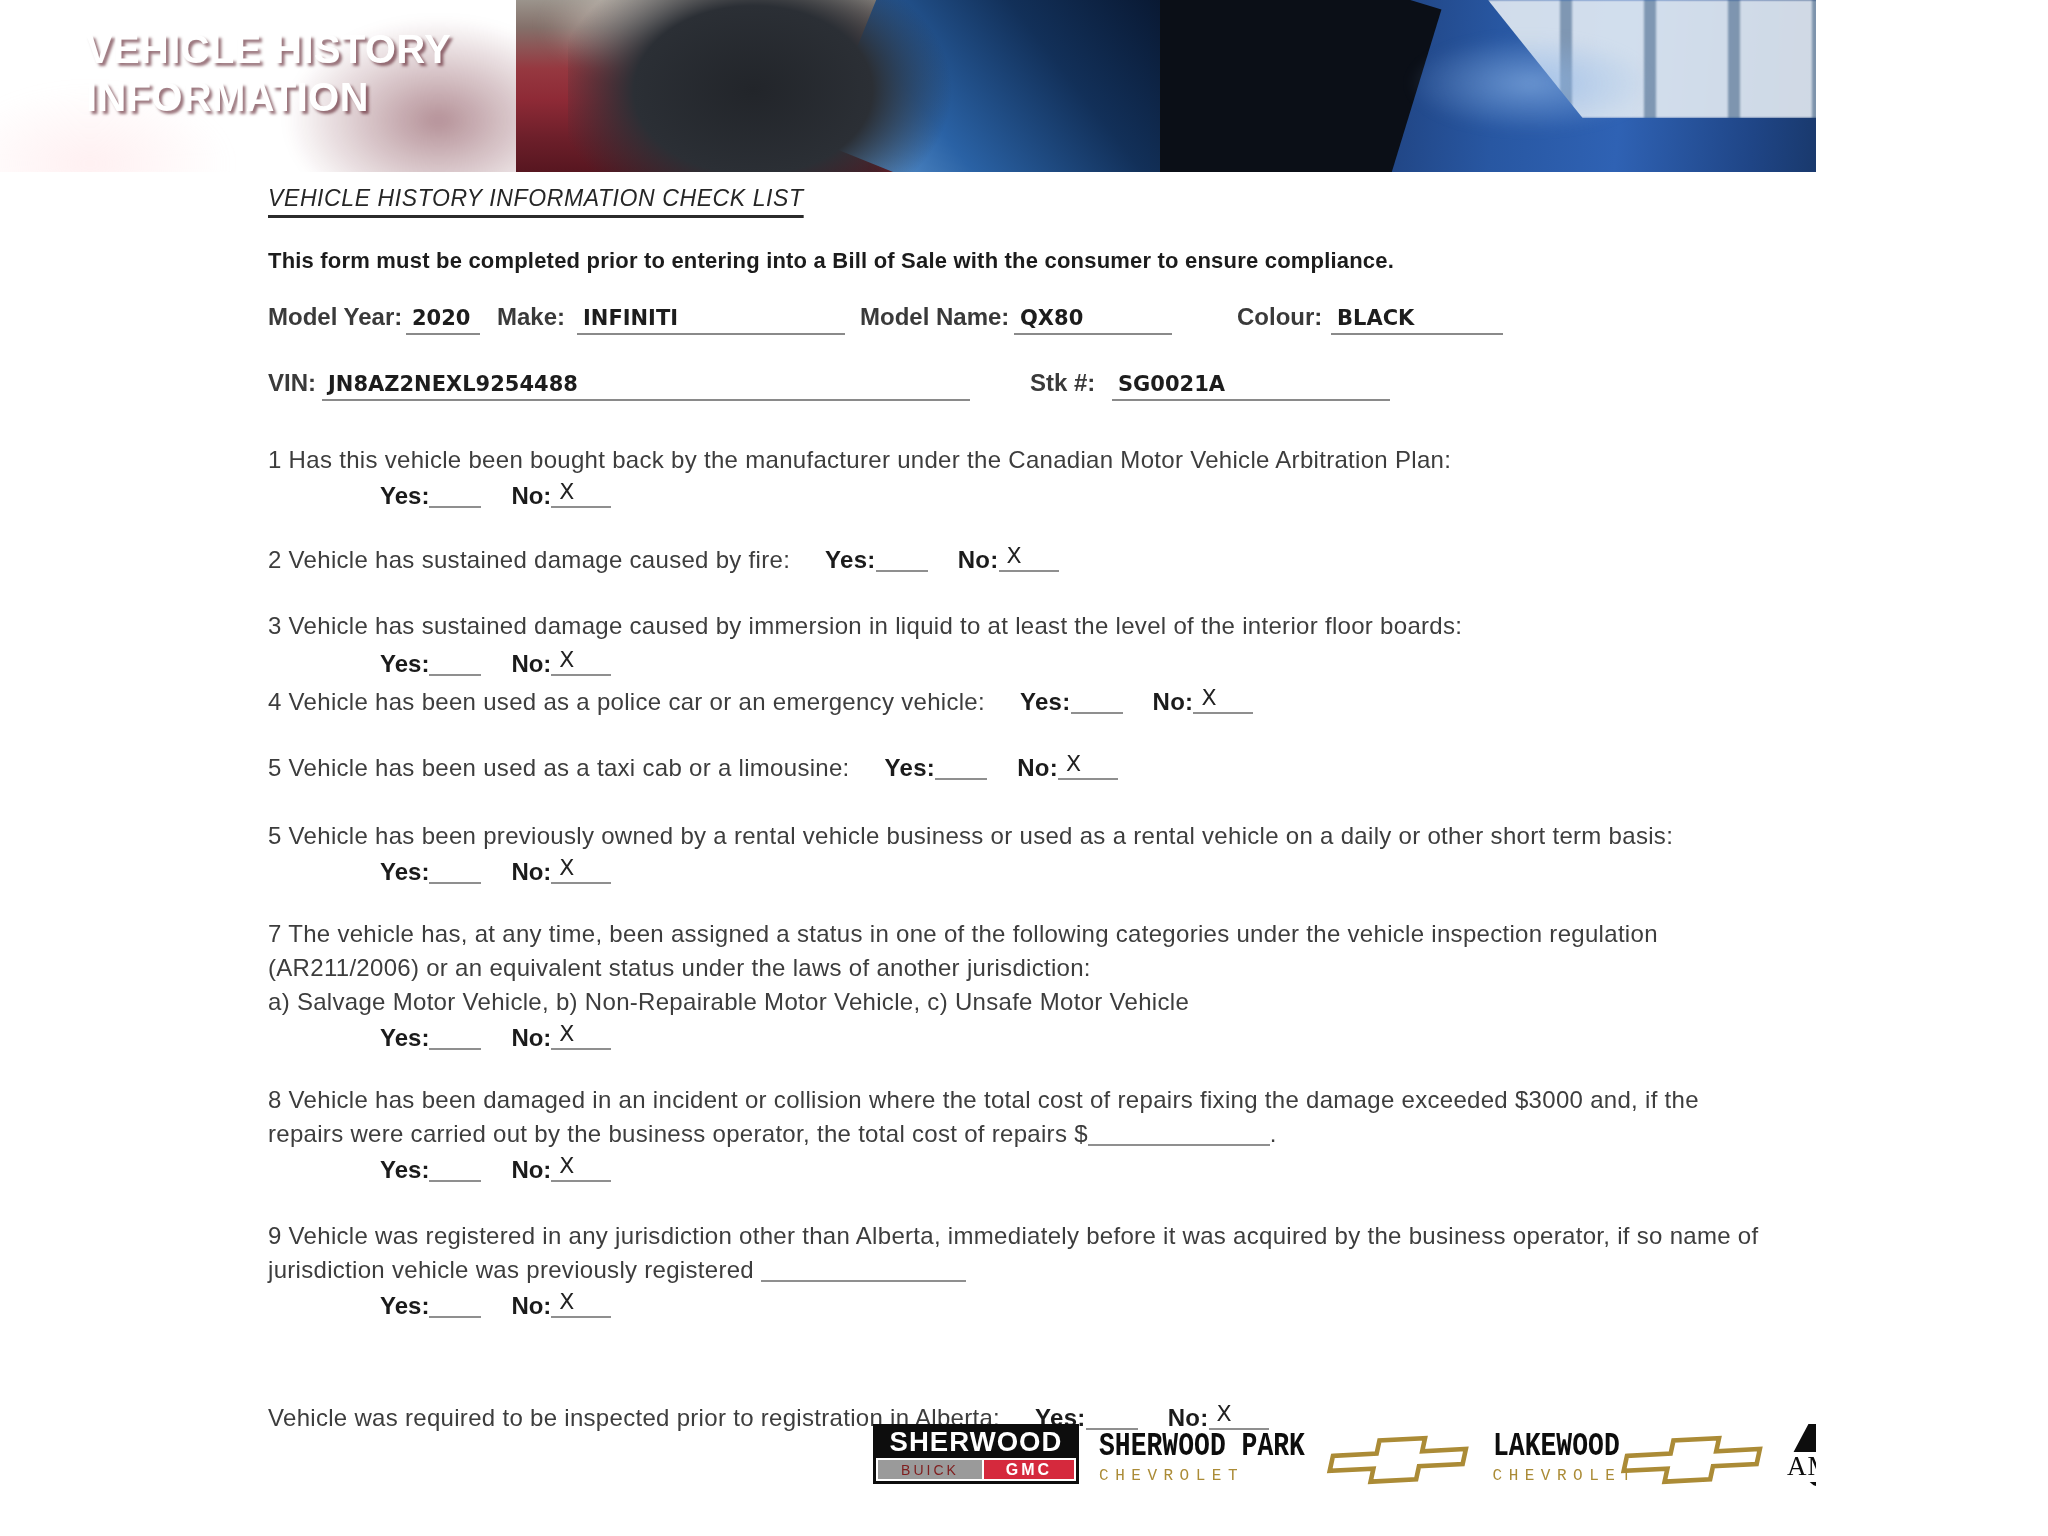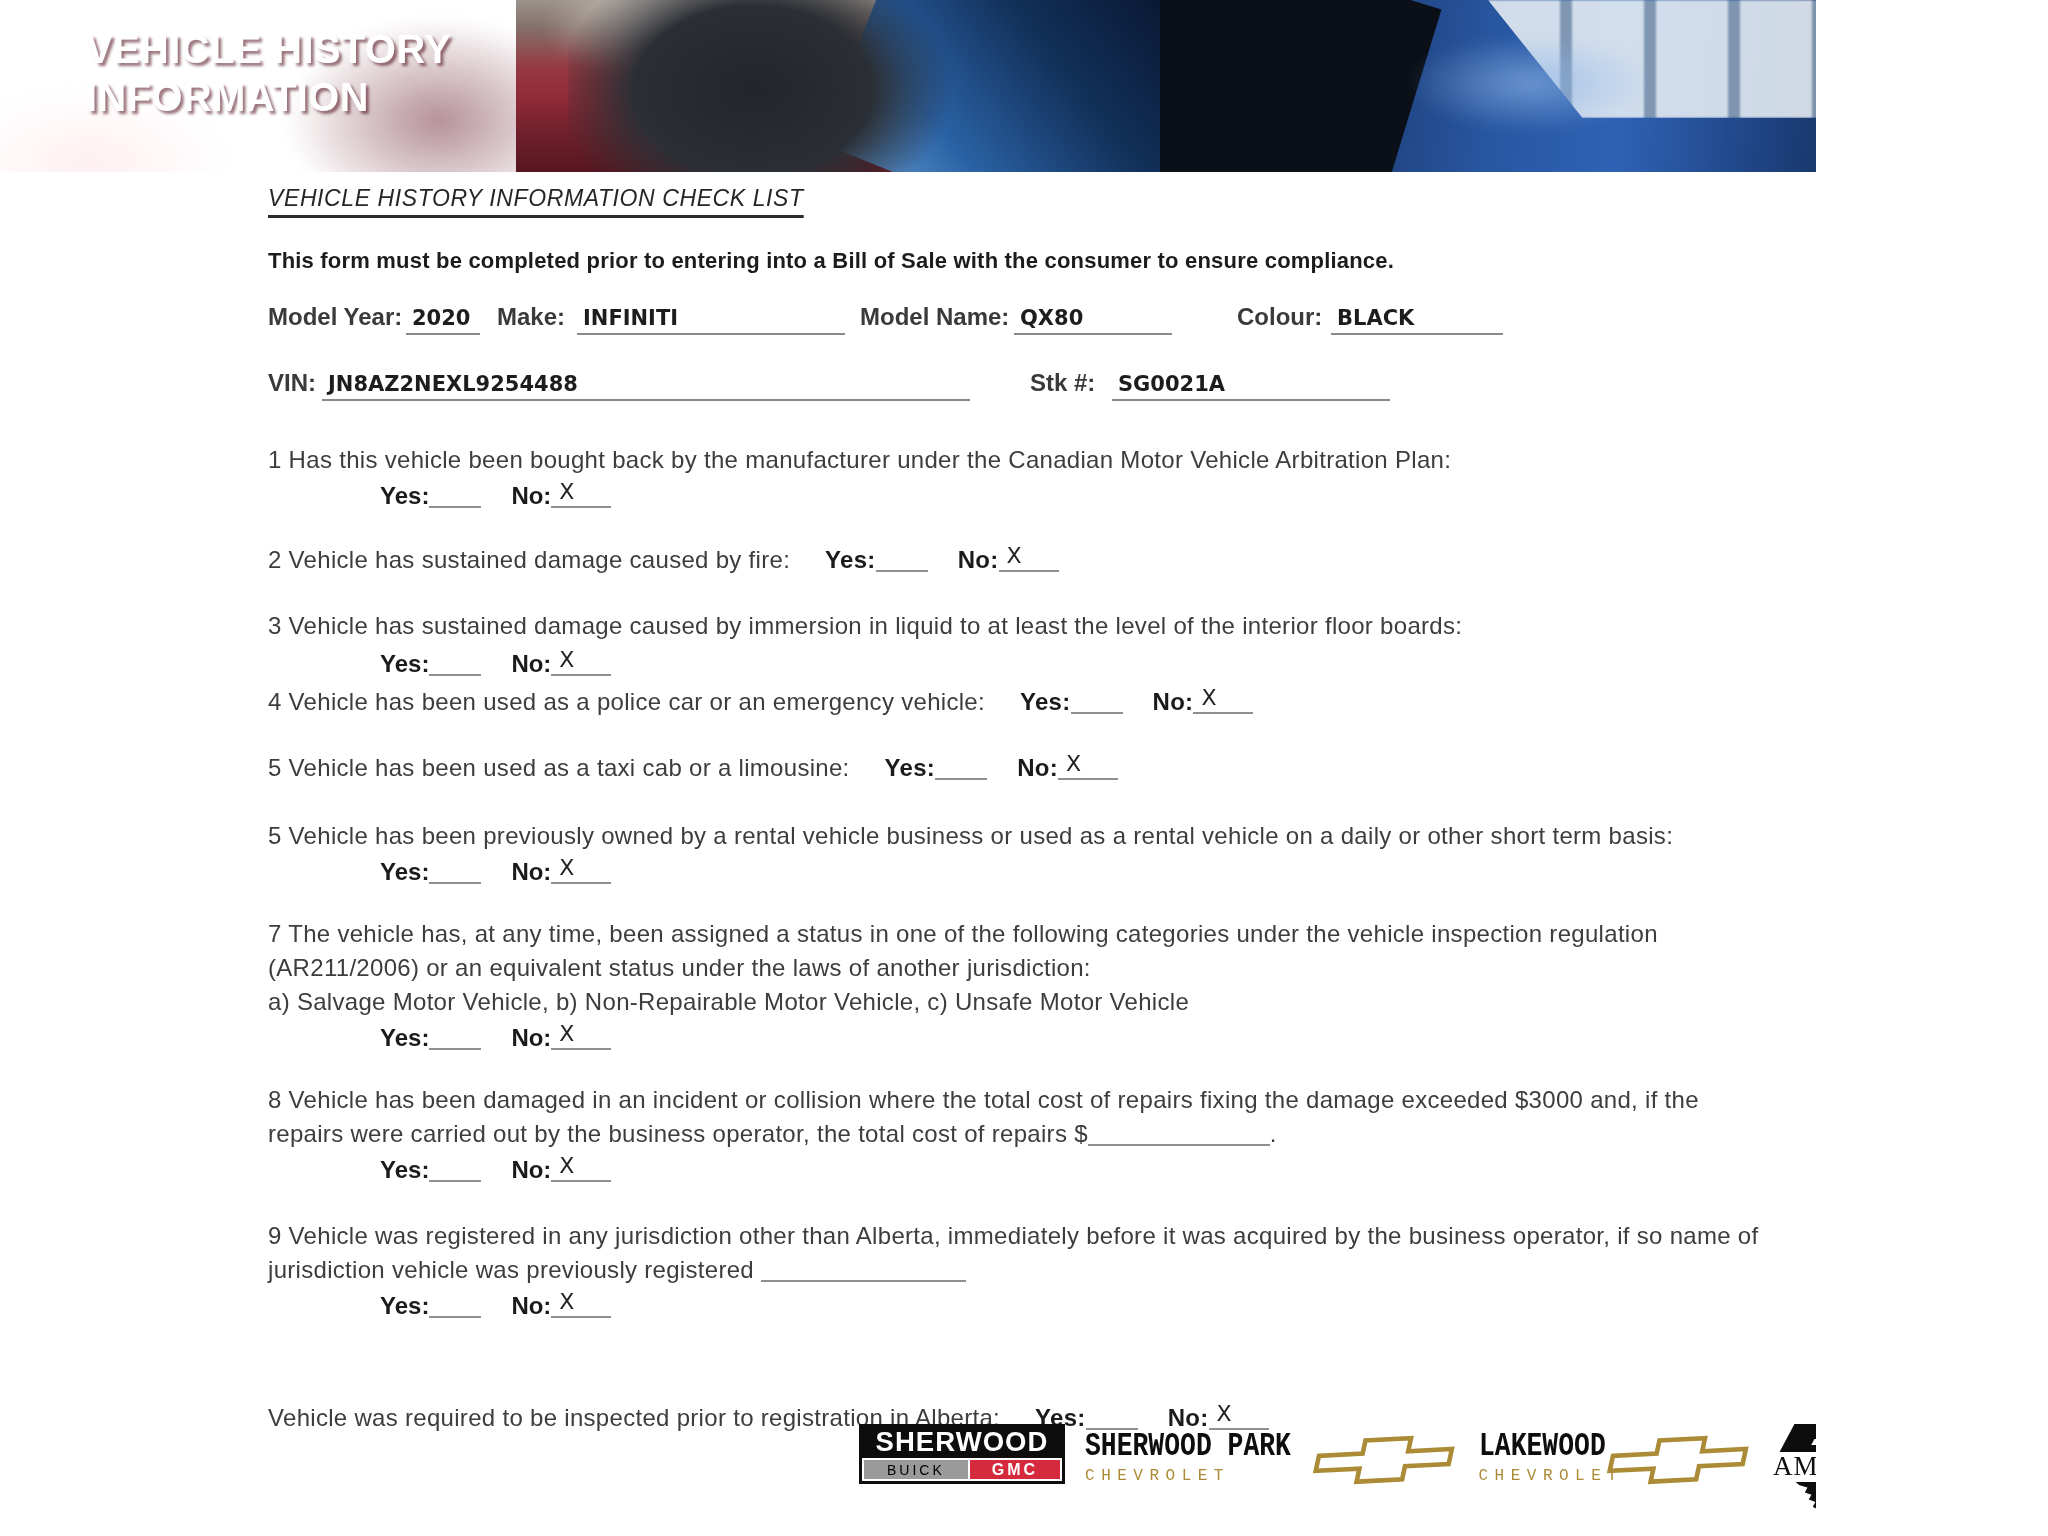--- a/index.html
+++ b/index.html
@@ -62,28 +62,28 @@
   .sp2{margin-left:28px;}
   .blank{display:inline-block;position:relative;border-bottom:2px solid #8f8f8f;height:1em;vertical-align:-4px;}
   .blank.yes{width:52px;}
   .blank.no{width:60px;}
   .blank.dollar{width:182px;}
   .blank.juris{width:205px;}
   .mark{position:absolute;left:8px;bottom:2px;font-family:"DejaVu Sans",sans-serif;font-size:22px;color:#222;}
 
   
   .footer{position:absolute;left:845px;top:1424px;width:1200px;height:95px;display:flex;
-    align-items:flex-start;justify-content:center;gap:20px;}
+    align-items:flex-start;justify-content:flex-end;gap:20px;}
   .logo-sherwood{width:206px;height:60px;background:#0d0d0d;border:3px solid #0d0d0d;box-sizing:border-box;
     display:flex;flex-direction:column;}
   .ls-top{flex:1.3;display:flex;align-items:center;justify-content:center;color:#fff;font-weight:700;
     font-size:27px;letter-spacing:1px;transform:scaleX(1.02);}
   .ls-bottom{display:flex;height:24px;}
   .ls-buick{flex:1.15;background:#9a9a9a;border:2px solid #fff;display:flex;align-items:center;
-    justify-content:center;color:#000000;font-size:14px;letter-spacing:3px;}
+    justify-content:center;color:#7f1d1d;font-size:14px;letter-spacing:3px;}
   .ls-gmc{flex:1;background:#d5293d;border:2px solid #fff;border-left:none;display:flex;align-items:center;
     justify-content:center;color:#fff;font-weight:700;font-size:16px;letter-spacing:3px;}
 
   .logo-chev{display:flex;align-items:center;}
   .chev-text{display:flex;flex-direction:column;font-family:Liberation Mono, monospace;}
   .chev-name{font-weight:700;font-size:33px;color:#0d0d0d;letter-spacing:0;line-height:1;
     transform:scaleX(.8);transform-origin:left;white-space:nowrap;}
   .chev-sub{color:#ab8b36;font-size:16px;letter-spacing:6.5px;margin-top:4px;white-space:nowrap;}
   .bowtie{margin-left:-34px;margin-top:4px;transform:skewX(-15deg) rotate(-3deg);}
 

